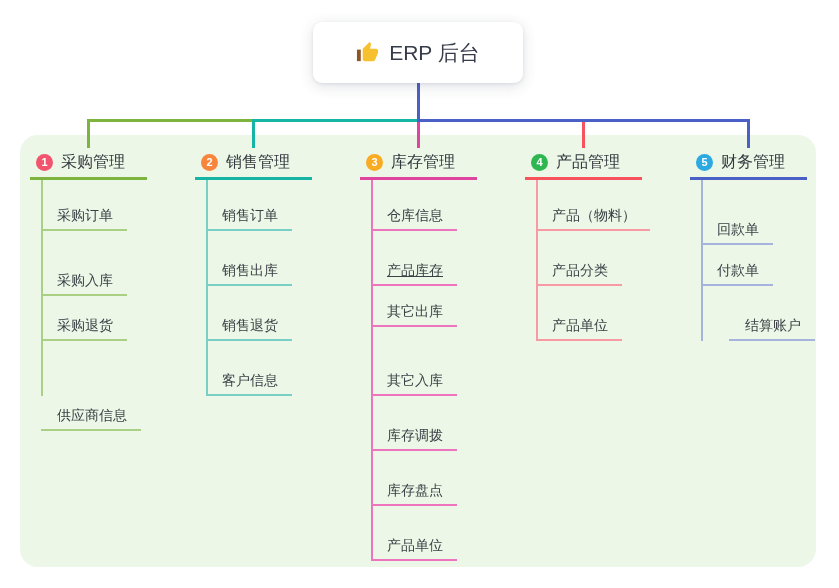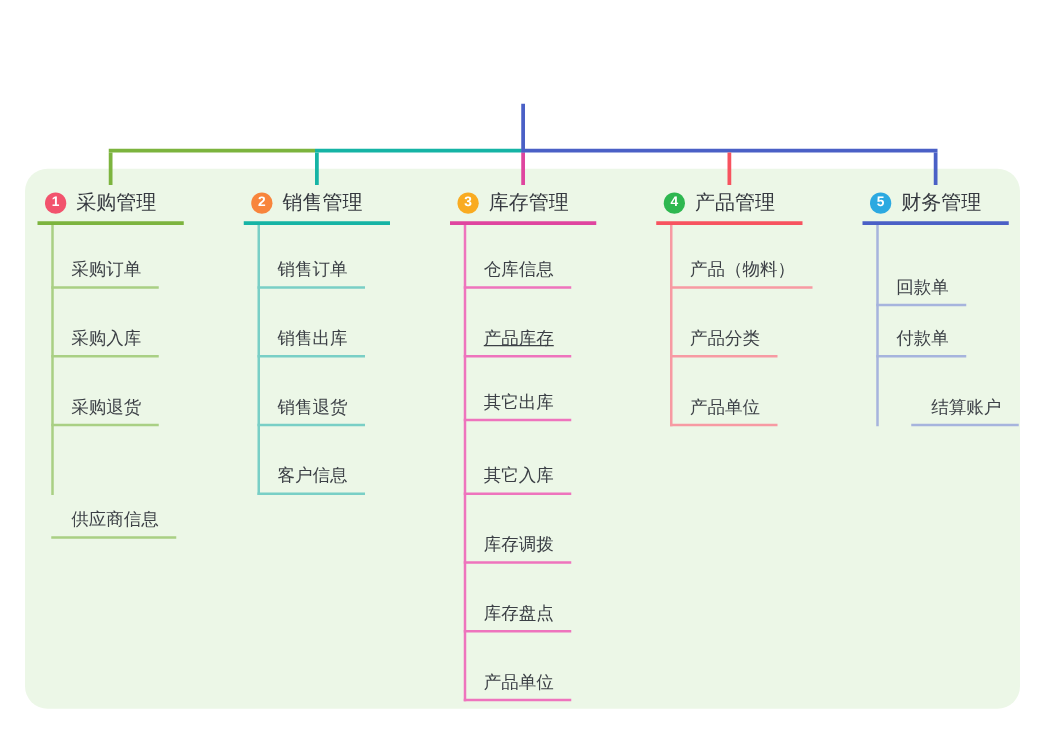--- a/index.html
+++ b/index.html
@@ -47,48 +47,57 @@
       <div class="hline" style="left: 252px; top: 119px; width: 165px; height: 3px; background: rgb(21, 180, 165);"></div>
       <div class="hline" style="left: 417px; top: 119px; width: 333px; height: 3px; background: rgb(74, 96, 198);"></div>
       <div class="vline" style="left: 87px; top: 122px; width: 3px; height: 26px; background: rgb(124, 180, 62);"></div>
       <div class="vline" style="left: 252px; top: 122px; width: 3px; height: 26px; background: rgb(21, 180, 165);"></div>
       <div class="vline" style="left: 417px; top: 122px; width: 3px; height: 26px; background: rgb(223, 69, 159);"></div>
       <div class="vline" style="left: 582px; top: 122px; width: 3px; height: 26px; background: rgb(247, 83, 95);"></div>
       <div class="vline" style="left: 747px; top: 122px; width: 3px; height: 26px; background: rgb(74, 96, 198);"></div>
       <div class="vline" style="left: 417px; top: 83px; width: 3px; height: 39px; background: rgb(74, 96, 198);"></div>
     </div>
 
+  <div class="root-node" style="color: rgb(54, 60, 74);">
+    <span class="thumb">
+      <svg width="23" height="23" viewBox="0 0 24 24">
+        <path d="M1 21h4V9H1v12z" fill="#8d5524"></path>
+        <path d="M23 10c0-1.1-.9-2-2-2h-6.31l.95-4.57.03-.32c0-.41-.17-.79-.44-1.06L14.17 1 7.59 7.59C7.22 7.95 7 8.45 7 9v10c0 1.1.9 2 2 2h9c.83 0 1.54-.5 1.84-1.22l3.02-7.05c.09-.23.14-.47.14-.73v-2z" fill="#f7c02e"></path>
+      </svg>
+    </span>
+    <span>ERP 后台</span>
+  </div>
 
   <div id="branches">
       <div class="branch-title" style="left: 30px; top: 147px; border-bottom: 3px solid rgb(124, 180, 62);">
         <span class="badge" style="background: rgb(242, 83, 109);">1</span>
         <span>采购管理</span>
       </div>
       <div class="vline" style="left: 41px; top: 180px; width: 2px; height: 216px; background: rgb(169, 208, 132);"></div>
       <div class="child-item" style="left: 41px; top: 203px; border-bottom: 2px solid rgb(169, 208, 132);">采购订单</div>
-      <div class="child-item" style="left: 41px; top: 258px; border-bottom: 2px solid rgb(169, 208, 132);">采购入库</div>
+      <div class="child-item" style="left: 41px; top: 268px; border-bottom: 2px solid rgb(169, 208, 132);">采购入库</div>
       <div class="child-item" style="left: 41px; top: 313px; border-bottom: 2px solid rgb(169, 208, 132);">采购退货</div>
       <div class="child-item" style="left: 41px; top: 368px; border-bottom: 2px solid rgb(169, 208, 132); margin-top: 35px;">供应商信息</div>
       <div class="branch-title" style="left: 195px; top: 147px; border-bottom: 3px solid rgb(21, 180, 165);">
         <span class="badge" style="background: rgb(248, 133, 60);">2</span>
         <span>销售管理</span>
       </div>
       <div class="vline" style="left: 206px; top: 180px; width: 2px; height: 216px; background: rgb(121, 207, 198);"></div>
       <div class="child-item" style="left: 206px; top: 203px; border-bottom: 2px solid rgb(121, 207, 198);">销售订单</div>
       <div class="child-item" style="left: 206px; top: 258px; border-bottom: 2px solid rgb(121, 207, 198);">销售出库</div>
       <div class="child-item" style="left: 206px; top: 313px; border-bottom: 2px solid rgb(121, 207, 198);">销售退货</div>
       <div class="child-item" style="left: 206px; top: 368px; border-bottom: 2px solid rgb(121, 207, 198);">客户信息</div>
       <div class="branch-title" style="left: 360px; top: 147px; border-bottom: 3px solid rgb(223, 69, 159);">
         <span class="badge" style="background: rgb(249, 171, 33);">3</span>
         <span>库存管理</span>
       </div>
       <div class="vline" style="left: 371px; top: 180px; width: 2px; height: 381px; background: rgb(238, 116, 189);"></div>
       <div class="child-item" style="left: 371px; top: 203px; border-bottom: 2px solid rgb(238, 116, 189);">仓库信息</div>
       <div class="child-item" style="left: 371px; top: 258px; border-bottom: 2px solid rgb(238, 116, 189); text-decoration: underline;">产品库存</div>
-      <div class="child-item" style="left: 371px; top: 309px; border-bottom: 2px solid rgb(238, 116, 189);">其它出库</div>
+      <div class="child-item" style="left: 371px; top: 299px; border-bottom: 2px solid rgb(238, 116, 189);">其它出库</div>
       <div class="child-item" style="left: 371px; top: 368px; border-bottom: 2px solid rgb(238, 116, 189);">其它入库</div>
       <div class="child-item" style="left: 371px; top: 423px; border-bottom: 2px solid rgb(238, 116, 189); text-align: right;">库存调拨</div>
       <div class="child-item" style="left: 371px; top: 478px; border-bottom: 2px solid rgb(238, 116, 189);">库存盘点</div>
       <div class="child-item" style="left: 371px; top: 533px; border-bottom: 2px solid rgb(238, 116, 189);">产品单位</div>
       <div class="branch-title" style="left: 525px; top: 147px; border-bottom: 3px solid rgb(247, 83, 95);">
         <span class="badge" style="background: rgb(46, 183, 80);">4</span>
         <span>产品管理</span>
       </div>
       <div class="vline" style="left: 536px; top: 180px; width: 2px; height: 161px; background: rgb(247, 154, 163);"></div>
       <div class="child-item" style="left: 536px; top: 203px; border-bottom: 2px solid rgb(247, 154, 163);">产品（物料）</div>

